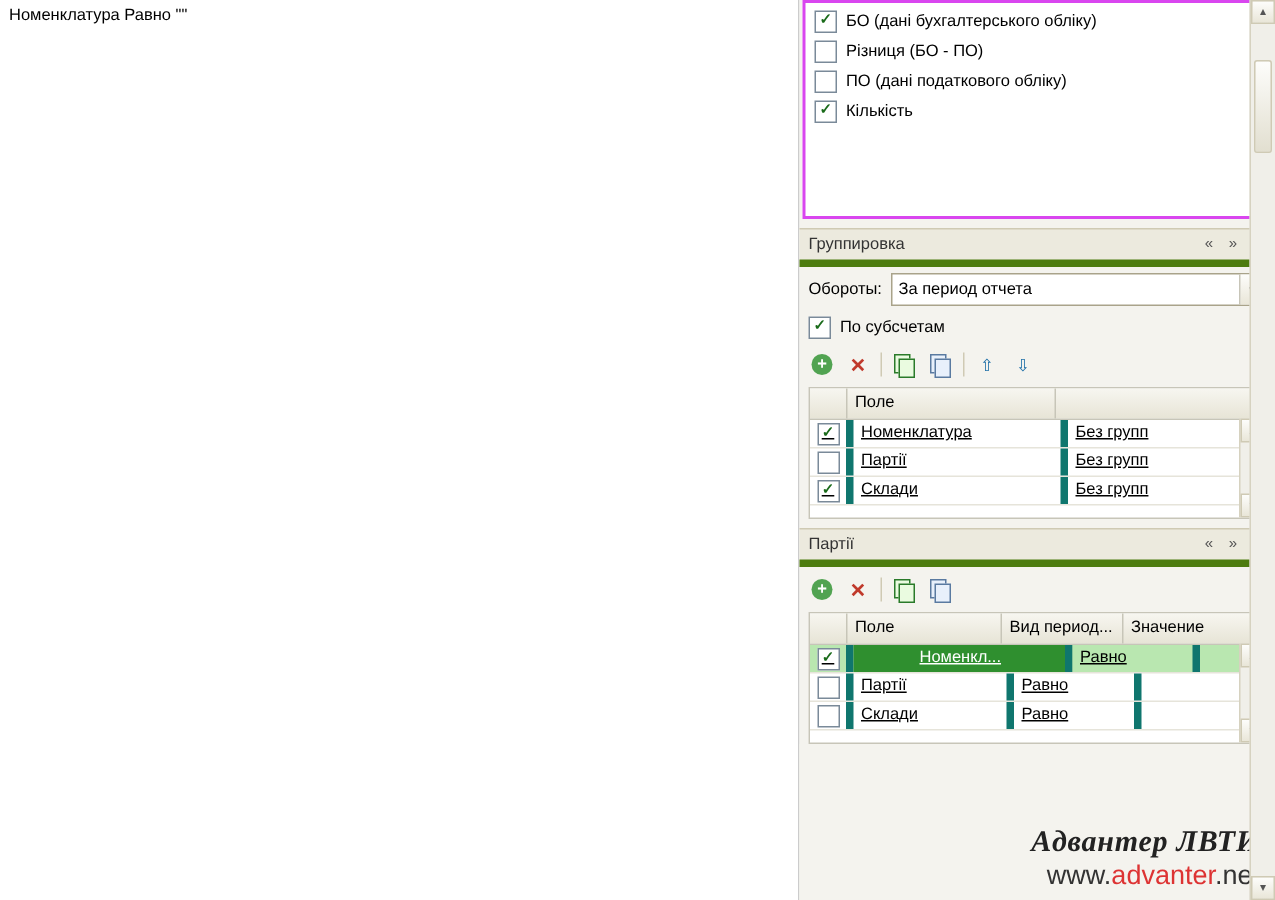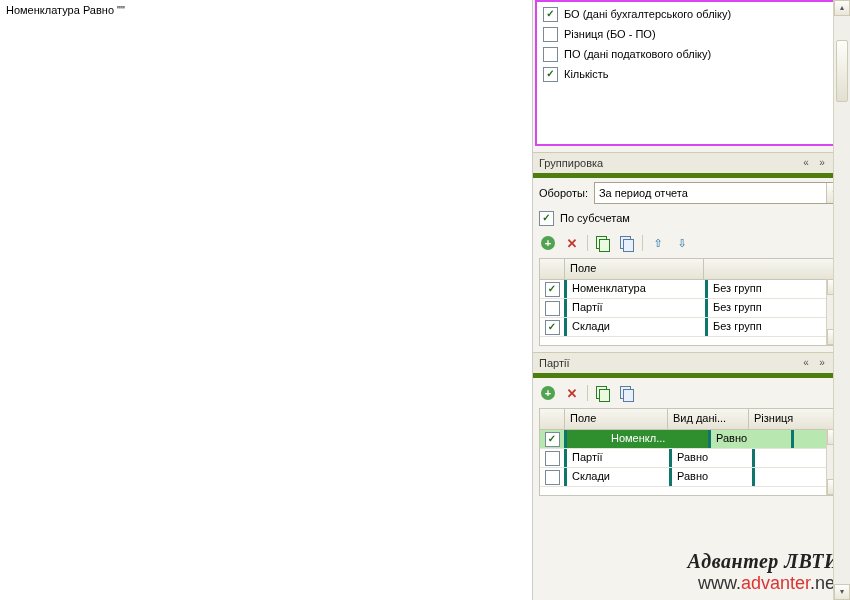--- a/index.html
+++ b/index.html
@@ -165,24 +165,25 @@
     overflow: hidden;
     white-space: nowrap;
     text-overflow: ellipsis;
   }
   .grid-body .row {
     display: flex;
     height: 18px;
     border-bottom: 1px solid #e6e4da;
   }
   .grid-body .cell {
-    border-right: 3px solid #0f766e;
+    border-right: 5px solid #0f766e;
     padding: 2px 5px;
     overflow: hidden;
     white-space: nowrap;
+    text-decoration: underline;
   }
   .cell.chk-col {
     flex: 0 0 24px;
     display:flex;align-items:center;justify-content:center;
     padding:0;
   }
   .grid .scroll-gutter {
     position:absolute;right:0;top:20px;bottom:0;width:16px;
     background:#f0efe9;border-left:1px solid #d6d2c0;
   }
@@ -383,22 +384,22 @@
         </span>
       <span class="tbtn">
           <span class="ico-dup"></span>
         </span>
     </div>
 
     <div class="grid fgrid" style="height:86px;">
       <div class="grid-head">
         <div class="cell chk-col"></div>
         <div class="cell c1">Поле</div>
-        <div class="cell c2">Вид дані...</div>
-        <div class="cell c3">Різниця</div>
+        <div class="cell c2">Вид период...</div>
+        <div class="cell c3">Значение</div>
       </div>
       <div class="grid-body" id="filter-body">
           <div class="row selected">
             <div class="cell chk-col">
               <span class="chk checked"></span>
             </div>
             <div class="cell c1">Номенкл...</div>
             <div class="cell c2">Равно</div>
             <div class="cell c3"></div>
           </div>

